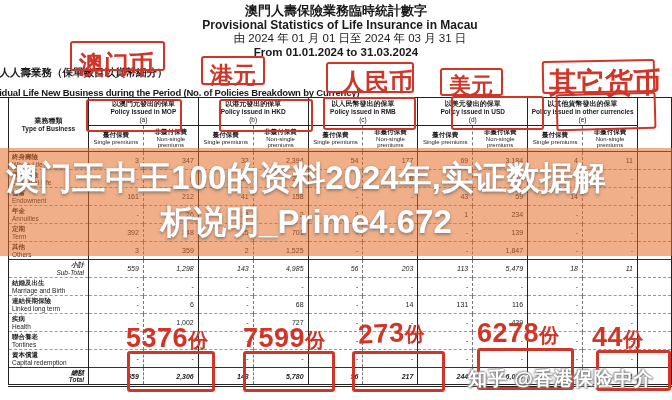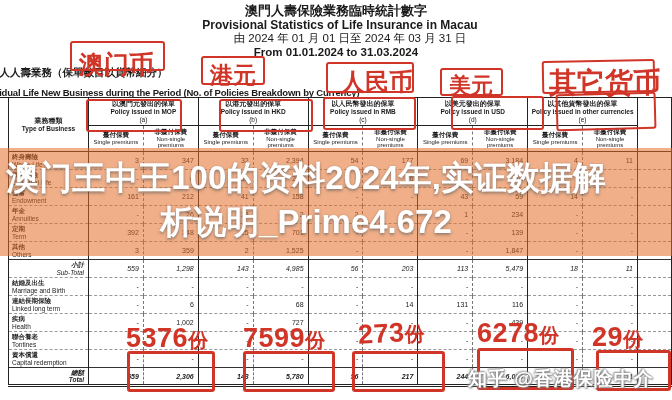--- a/index.html
+++ b/index.html
@@ -437,21 +437,21 @@
 
 <div class="big-overlay">
   <div>澳门王中王100的资料2024年,实证数据解</div>
   <div>析说明_Prime4.672</div>
 </div>
 
 <div class="tot-num" id="tot1"><span>5376</span><span class="fen">份</span></div>
 <div class="tot-num" id="tot2"><span>7599</span><span class="fen">份</span></div>
 <div class="tot-num" id="tot3"><span>273</span><span class="fen">份</span></div>
 <div class="tot-num" id="tot4"><span>6278</span><span class="fen">份</span></div>
-<div class="tot-num" id="tot5"><span>29</span><span class="fen">份</span></div>
+<div class="tot-num" id="tot5"><span>44</span><span class="fen">份</span></div>
 
 <div class="rbox" id="tb1"></div>
 <div class="rbox" id="tb2"></div>
 <div class="rbox" id="tb3"></div>
 <div class="rbox" id="tb4"></div>
 <div class="rbox" id="tb5"></div>
 
 <div class="watermark">知乎 @香港保险中介</div>
 
 </body></html>

